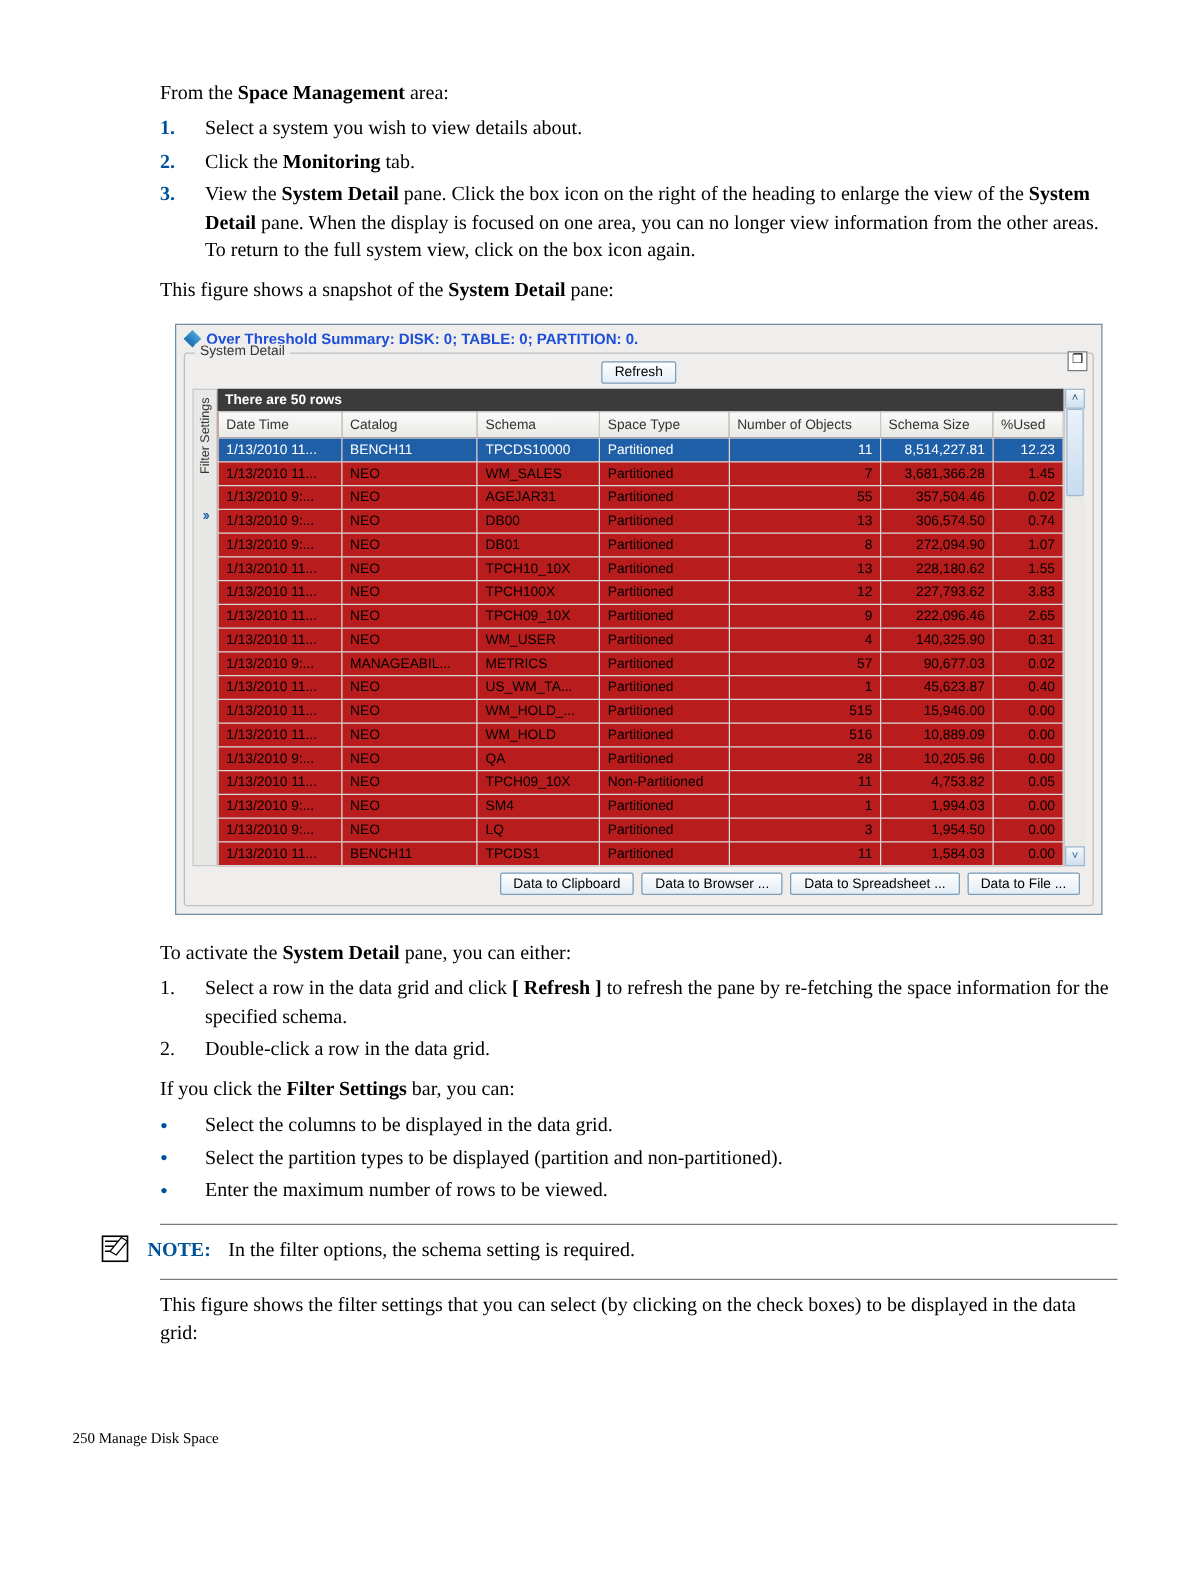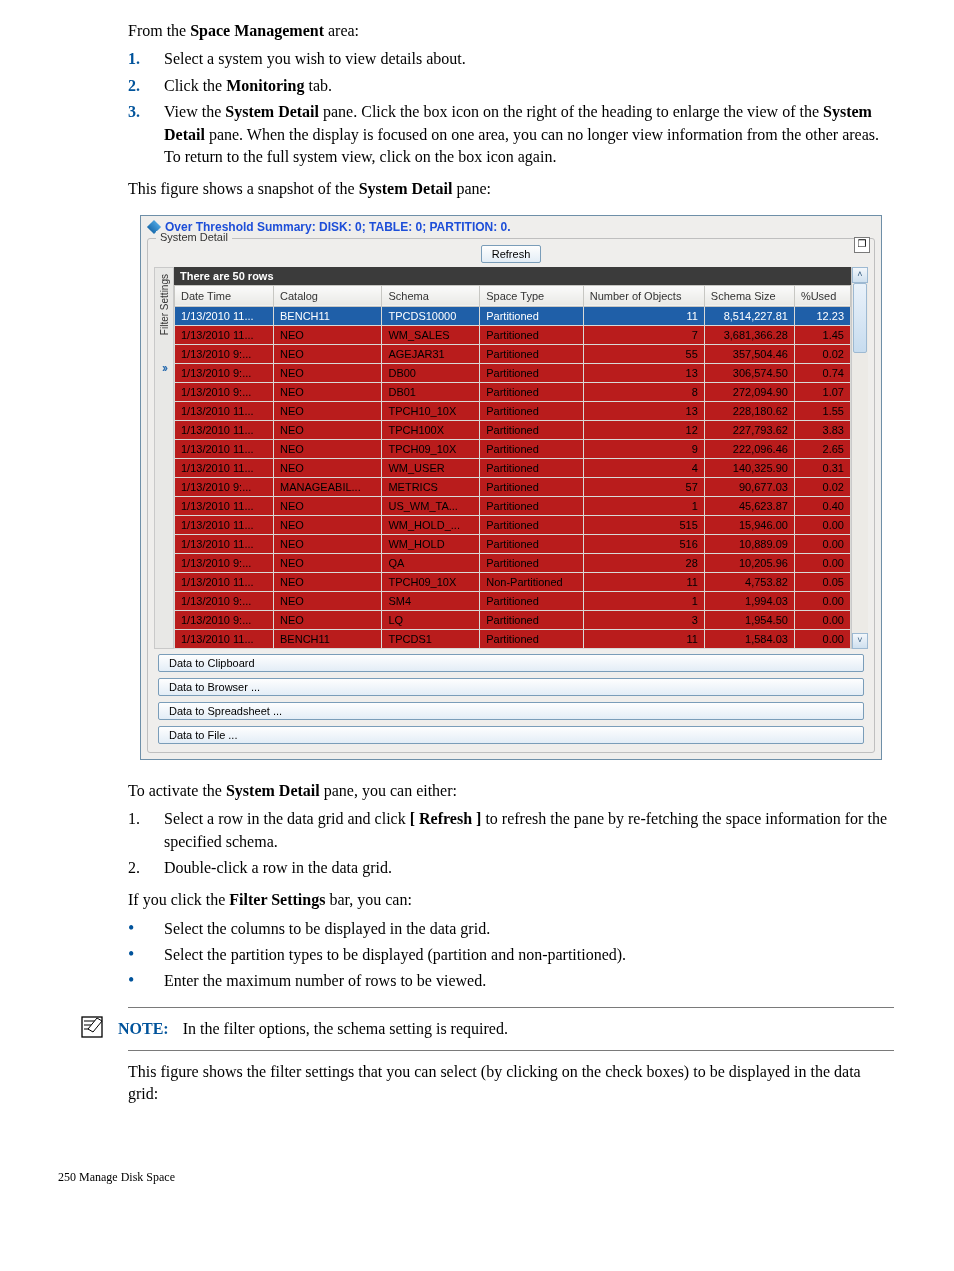--- a/index.html
+++ b/index.html
@@ -4,21 +4,21 @@
 <style>
   html, body {
     margin: 0;
     padding: 0;
     background: #ffffff;
     font-family: Georgia, "Times New Roman", serif;
     color: #000000;
     width: 954px;
   }
   .page {
-    padding: 20px 60px 40px 128px;
+    padding: 64px 60px 40px 128px;
     box-sizing: border-box;
   }
   .body-text {
     font-size: 16px;
     line-height: 1.4;
     margin: 0 0 6px 0;
   }
   .ol {
     margin: 0 0 10px 0;
     padding: 0;
@@ -182,21 +182,20 @@
     height: 68px;
     background: linear-gradient(#eaf2fa,#c7dcef);
     border: 1px solid #9db9d2;
     border-radius: 2px;
   }
   .ss-bottom {
     display: flex;
     justify-content: flex-end;
     gap: 6px;
     padding: 5px 4px 2px 4px;
-    flex-direction: column;
   }
 
   .note-block {
     border-top: 1px solid #7a7a7a;
     border-bottom: 1px solid #7a7a7a;
     margin: 14px 0 10px 0;
     padding: 6px 0;
     display: flex;
     align-items: center;
     gap: 12px;

